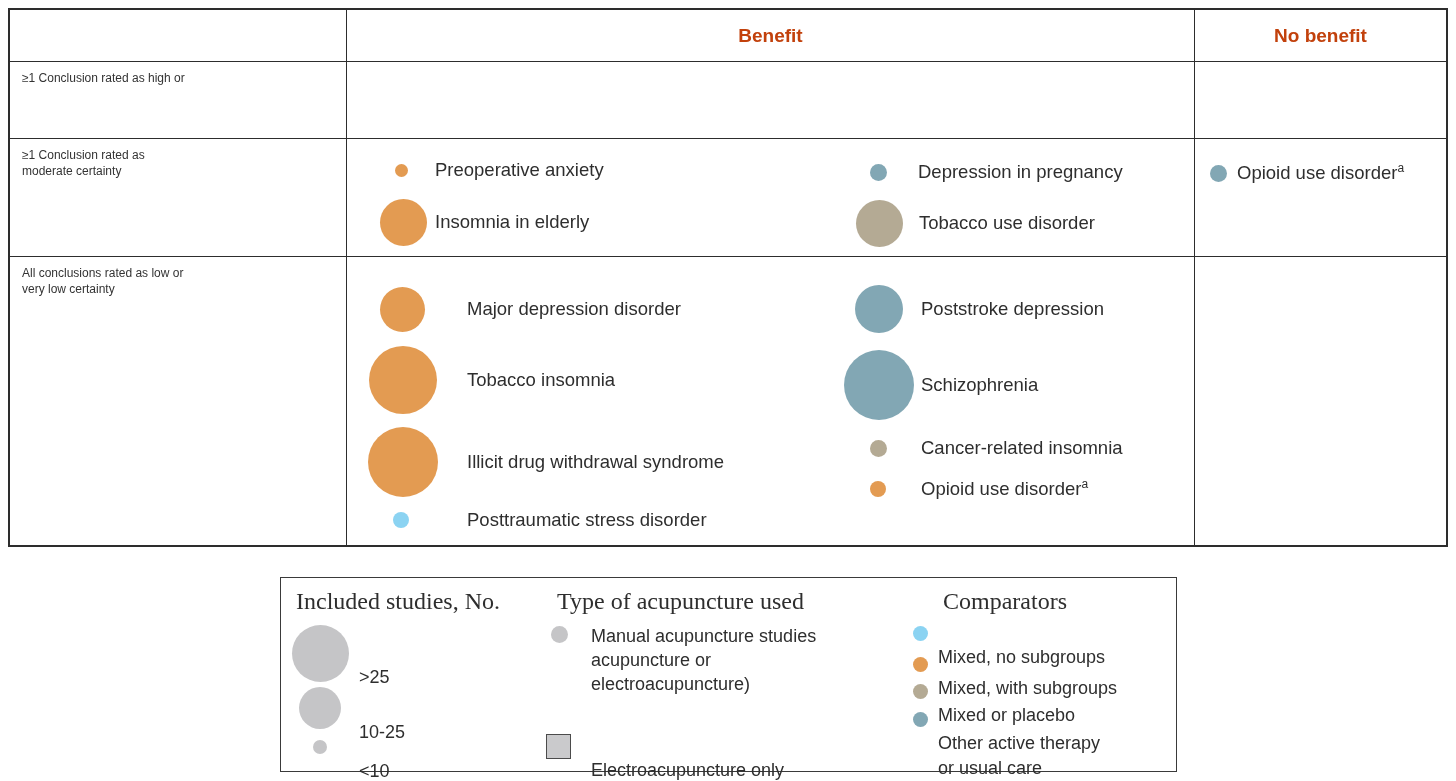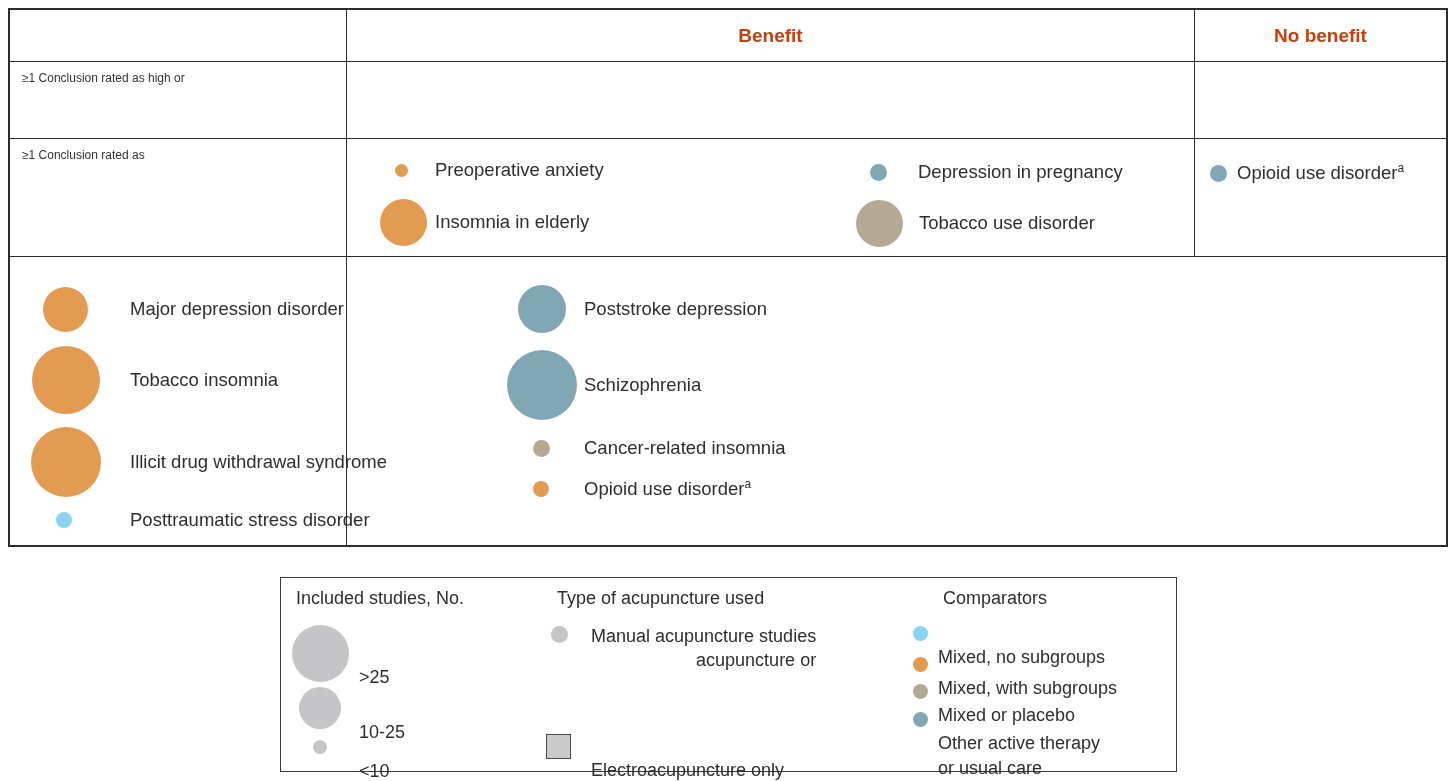--- a/index.html
+++ b/index.html
@@ -49,30 +49,30 @@
   .c-tan    { background: #B4AA94; }
   .c-sky    { background: #8BD3F2; }
   .c-gray   { background: #C5C5C7; }
 
   
   .legend {
     position: absolute; left: 280px; top: 577px;
     width: 897px; height: 195px;
     border: 1.5px solid #3a3a3a; background: #fff;
   }
-  .lg-title { position: absolute; font-size: 18px; color: #2e2e2e; white-space: nowrap; }
+  .lg-title { position: absolute; font-size: 24px; color: #2e2e2e; white-space: nowrap; font-family: Liberation Serif, serif; }
   .legend .bi .lbl { font-size: 18px; margin-top: 24px; }
   .sq {
     position: absolute; left: 265px; top: 156px;
     width: 25px; height: 25px;
     background: #CACACC; border: 1.5px solid #4b4b4b;
   }
   .manual-lines {
     position: absolute; left: 310px; top: 46px;
-    font-size: 18px; line-height: 24px; color: #2e2e2e; white-space: nowrap; text-align: right;
+    font-size: 18px; line-height: 24px; color: #2e2e2e; white-space: nowrap;
   }
 </style>
 </head>
 <body>
 
 <div class="tbl">
 
   <div class="cell bR bB"></div>
   <div class="cell bR bB head">
     <span>Benefit</span>
@@ -82,20 +82,21 @@
   </div>
 
   <div class="cell bR bB rowlab">
     <span class="ln">≥1 Conclusion rated as high or</span>
   </div>
   <div class="cell bR bB"></div>
   <div class="cell bB"></div>
 
   <div class="cell bR bB rowlab">
     <span class="ln">≥1 Conclusion rated as</span>
+    <span class="ln">moderate certainty</span>
   </div>
   <div class="cell bR bB">
     <div class="bi" style="--cx:54px;--cy:31px;--d:13px;--lx:88px">
       <span class="dot c-orange"></span>
       <span class="lbl"><span>Preoperative anxiety</span><sup></sup></span>
     </div>
     <div class="bi" style="--cx:56px;--cy:83px;--d:47px;--lx:88px">
       <span class="dot c-orange"></span>
       <span class="lbl"><span>Insomnia in elderly</span><sup></sup></span>
     </div>
@@ -108,20 +109,24 @@
       <span class="lbl"><span>Tobacco use disorder</span><sup></sup></span>
     </div>
   </div>
   <div class="cell bB">
     <div class="bi" style="--cx:23px;--cy:34px;--d:17px;--lx:42px">
       <span class="dot c-steel"></span>
       <span class="lbl"><span>Opioid use disorder</span><sup>a</sup></span>
     </div>
   </div>
 
+  <div class="cell bR rowlab">
+    <span class="ln">All conclusions rated as low or</span>
+    <span class="ln">very low certainty</span>
+  </div>
   <div class="cell bR">
     <div class="bi" style="--cx:55px;--cy:52px;--d:45px;--lx:120px">
       <span class="dot c-orange"></span>
       <span class="lbl"><span>Major depression disorder</span><sup></sup></span>
     </div>
     <div class="bi" style="--cx:56px;--cy:123px;--d:68px;--lx:120px">
       <span class="dot c-orange"></span>
       <span class="lbl"><span>Tobacco insomnia</span><sup></sup></span>
     </div>
     <div class="bi" style="--cx:56px;--cy:205px;--d:70px;--lx:120px">
@@ -168,20 +173,21 @@
     <span class="lbl">&lt;10</span>
   </div>
 
   <div class="lg-title" style="left:276px; top:10px">Type of acupuncture used</div>
   <div class="bi" style="--cx:278px;--cy:56px;--d:17px;--lx:310px">
     <span class="dot c-gray"></span>
   </div>
   <div class="manual-lines">
     <div>Manual acupuncture studies</div>
     <div>acupuncture or</div>
+    <div>electroacupuncture)</div>
   </div>
   <div class="sq"></div>
   <div class="bi" style="--cx:277px;--cy:168px;--d:0px;--lx:310px">
     <span class="lbl">Electroacupuncture only</span>
   </div>
 
   <div class="lg-title" style="left:662px; top:10px">Comparators</div>
   <div class="bi" style="--cx:639px;--cy:55px;--d:15px;--lx:657px">
     <span class="dot c-sky"></span>
     <span class="lbl">Mixed, no subgroups</span>

